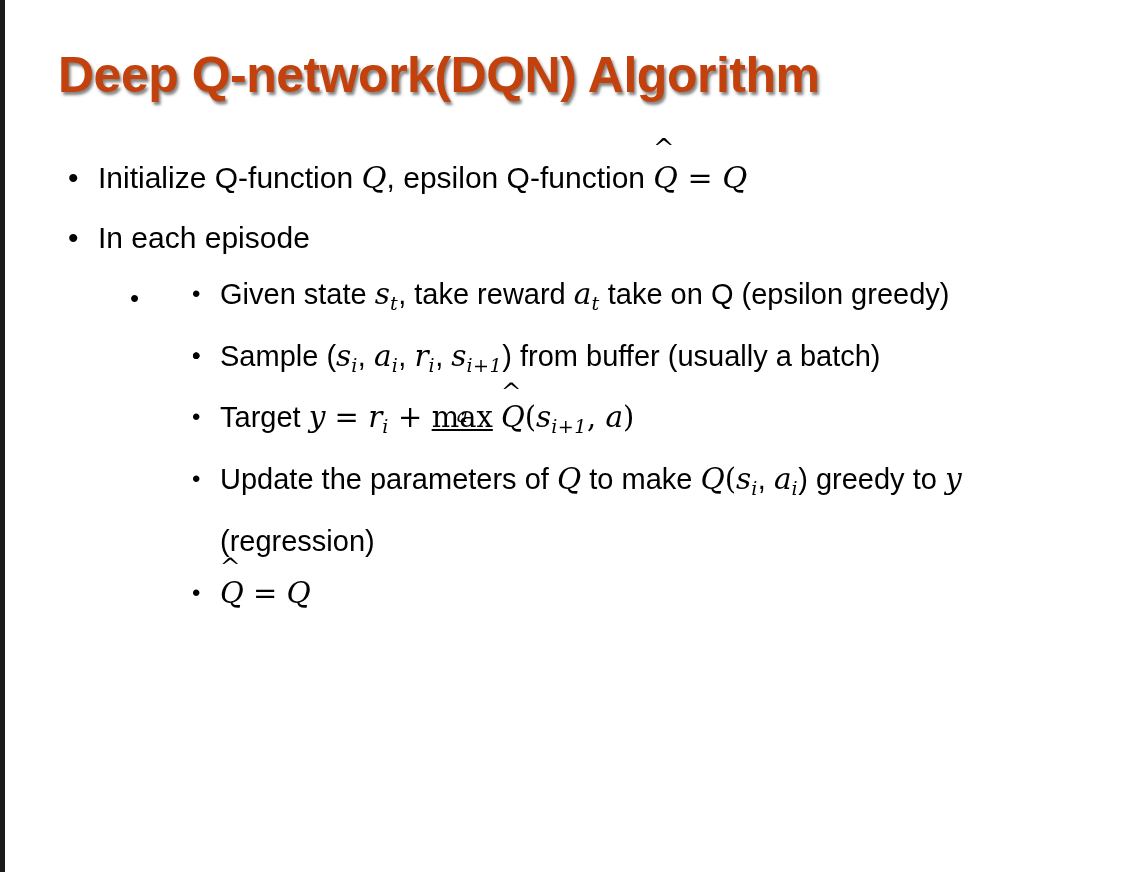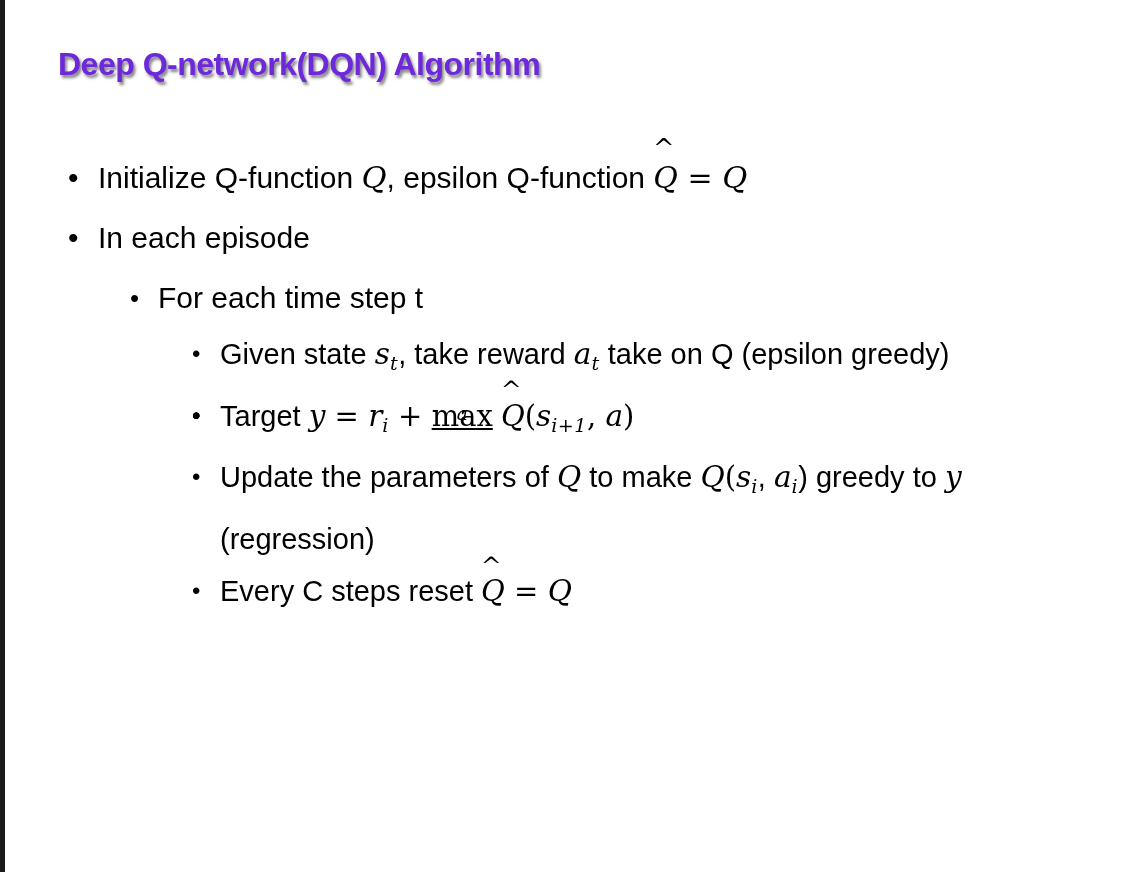--- a/index.html
+++ b/index.html
@@ -29,23 +29,23 @@
     top: 0;
     width: 5px;
     height: 872px;
     background: #1a1a1a;
   }
 
   .slide-title {
     position: absolute;
     left: 58px;
     top: 46px;
-    font-size: 32px;
+    font-size: 50px;
     font-weight: bold;
-    color: #6d28d9;
+    color: #c2410c;
     letter-spacing: -0.5px;
     white-space: nowrap;
     text-shadow: 2px 3px 3px rgba(90, 90, 90, 0.75);
   }
 
   .body-list {
     position: absolute;
     left: 0;
     top: 148px;
     width: 1124px;
@@ -178,49 +178,49 @@
       <span class="txt"><span>Initialize Q-function </span><span class="mathvar">Q</span><span>, epsilon Q-function </span><span class="qhat"><span class="hat">^</span><span>Q</span></span><span class="mathop"> = </span><span class="mathvar">Q</span></span>
     </div>
 
     <div class="bullet-row lvl1">
       <span class="dot">•</span>
       <span class="txt">In each episode</span>
     </div>
 
     <div class="bullet-row lvl2">
       <span class="dot">•</span>
-      <span class="txt">For each time step t</span>
     </div>
 
     <div class="bullet-row lvl3">
       <span class="dot">•</span>
       <span class="txt"><span>Given state </span><span class="mathvar">s</span><span class="msub">t</span><span>, take reward </span><span class="mathvar">a</span><span class="msub">t</span><span> take on Q (epsilon greedy)</span></span>
     </div>
 
     <div class="bullet-row lvl3">
       <span class="dot">•</span>
     </div>
 
     <div class="bullet-row lvl3">
       <span class="dot">•</span>
     </div>
 
     <div class="bullet-row lvl3">
       <span class="dot">•</span>
+      <span class="txt"><span>Sample (</span><span class="mathvar">s</span><span class="msub">i</span><span>, </span><span class="mathvar">a</span><span class="msub">i</span><span>, </span><span class="mathvar">r</span><span class="msub">i</span><span>, </span><span class="mathvar">s</span><span class="msub">i+1</span><span>) from buffer (usually a batch)</span></span>
     </div>
 
     <div class="bullet-row lvl3">
       <span class="dot">•</span>
       <span class="txt"><span>Target </span><span class="mathvar">y</span><span class="mathop"> = </span><span class="mathvar">r</span><span class="msub">i</span><span class="mathop"> + </span><span class="maxop"><span>max</span><span class="under">a</span></span><span class="sp">&nbsp;</span><span class="qhat"><span class="hat">^</span><span>Q</span></span><span class="mathop">(</span><span class="mathvar">s</span><span class="msub">i+1</span><span class="mathop">, </span><span class="mathvar">a</span><span class="mathop">)</span></span>
     </div>
 
     <div class="bullet-row lvl3">
       <span class="dot">•</span>
       <span class="txt"><span>Update the parameters of </span><span class="mathvar">Q</span><span> to make </span><span class="mathvar">Q</span><span class="mathop">(</span><span class="mathvar">s</span><span class="msub">i</span><span>, </span><span class="mathvar">a</span><span class="msub">i</span><span>) greedy to </span><span class="mathvar">y</span><span> (regression)</span></span>
     </div>
 
     <div class="bullet-row lvl3">
       <span class="dot">•</span>
-      <span class="txt"><span>Every C steps reset </span><span class="qhat"><span class="hat">^</span><span>Q</span></span><span class="mathop"> = </span><span class="mathvar">Q</span></span>
+      <span class="txt"><span class="qhat"><span class="hat">^</span><span>Q</span></span><span class="mathop"> = </span><span class="mathvar">Q</span></span>
     </div>
 
   </div>
 </div>
 
 </body></html>

